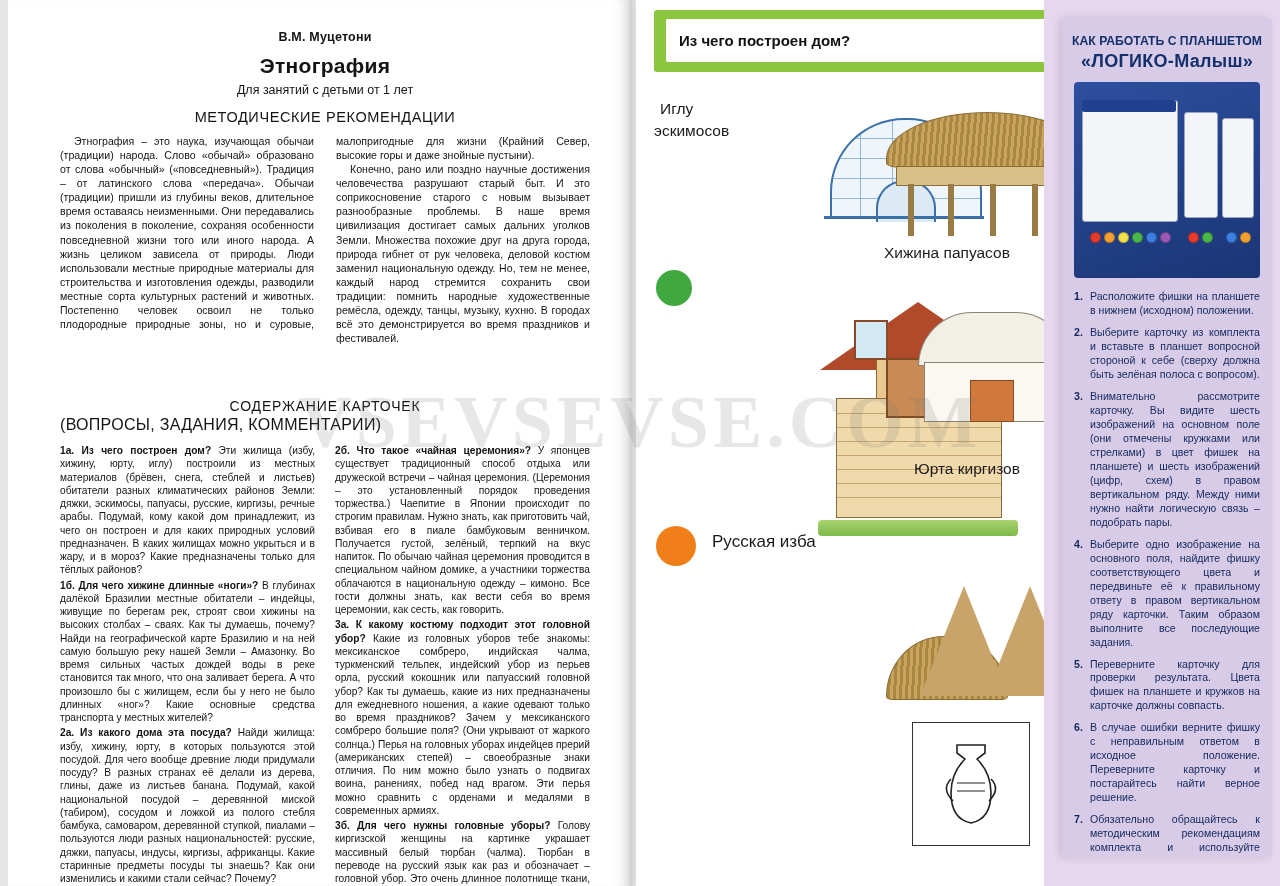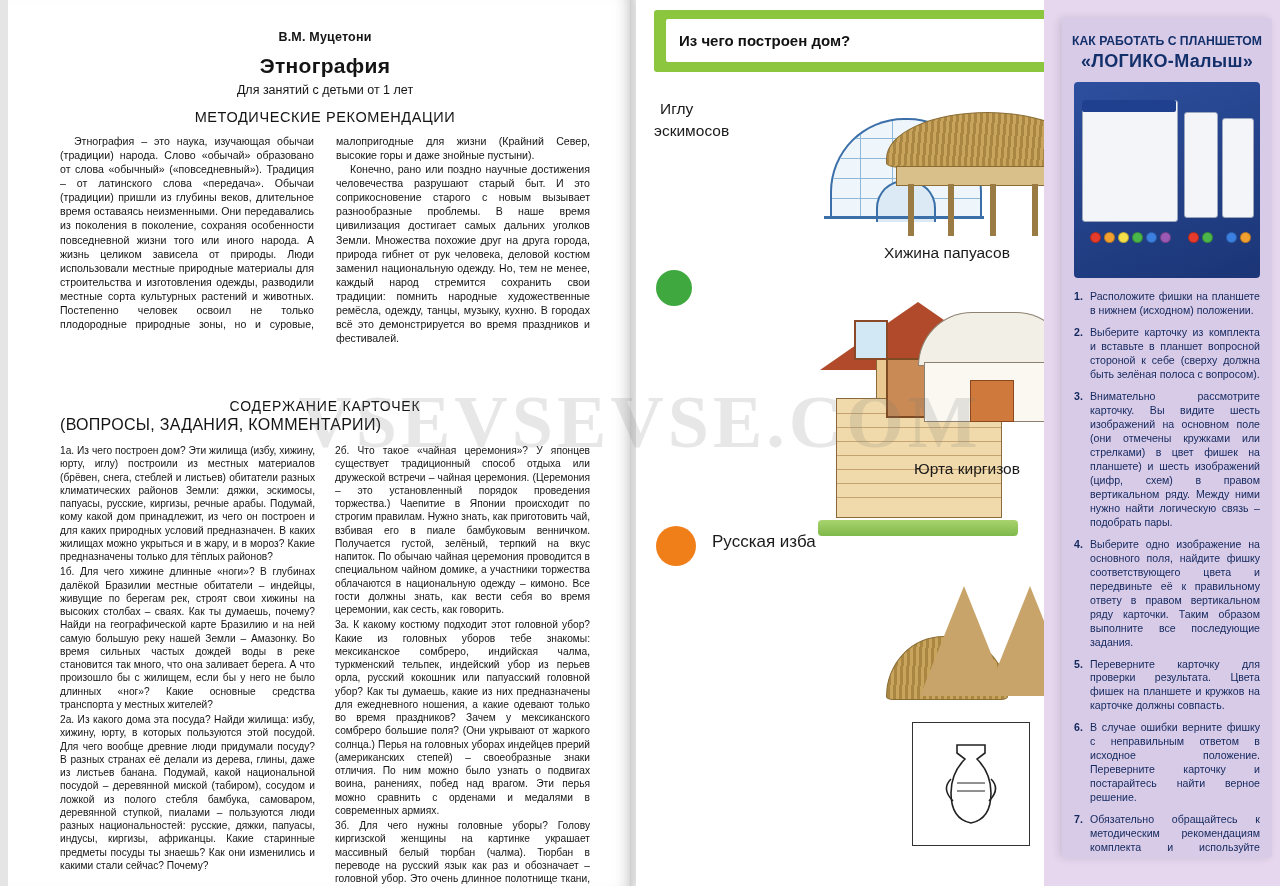--- a/index.html
+++ b/index.html
@@ -96,21 +96,21 @@
     font-size: 10.2px;
     line-height: 1.30;
     text-align: justify;
     hyphens: auto;
   }
   .cards-cols p {
     margin: 0 0 2px 0;
     text-indent: 0;
   }
   .q-label {
-    font-weight: normal;
+    font-weight: bold;
   }
 
   
   .card-page {
     position: absolute;
     left: 636px;
     top: 0px;
     width: 520px;
     height: 886px;
     background: #ffffff;

